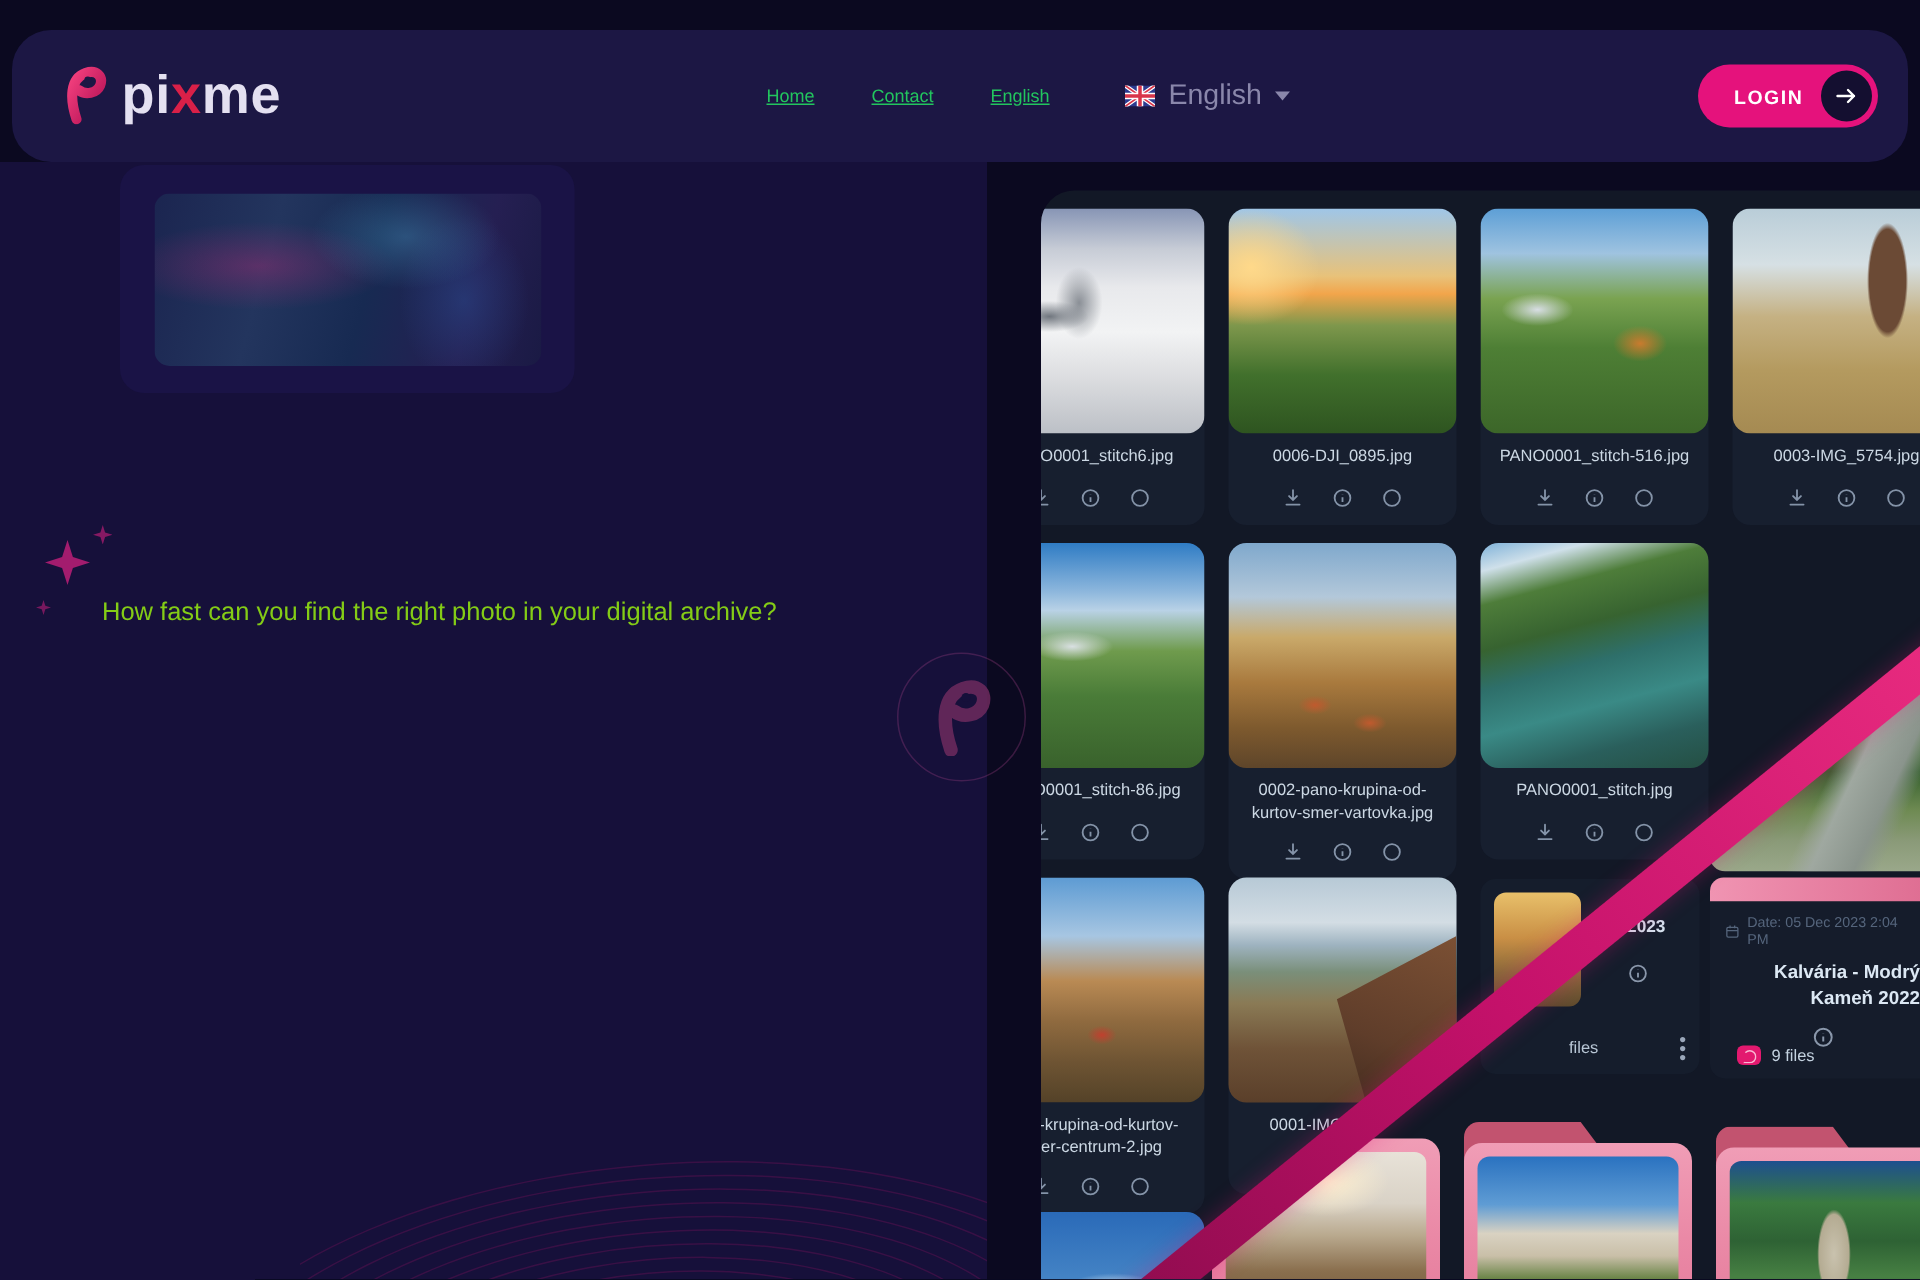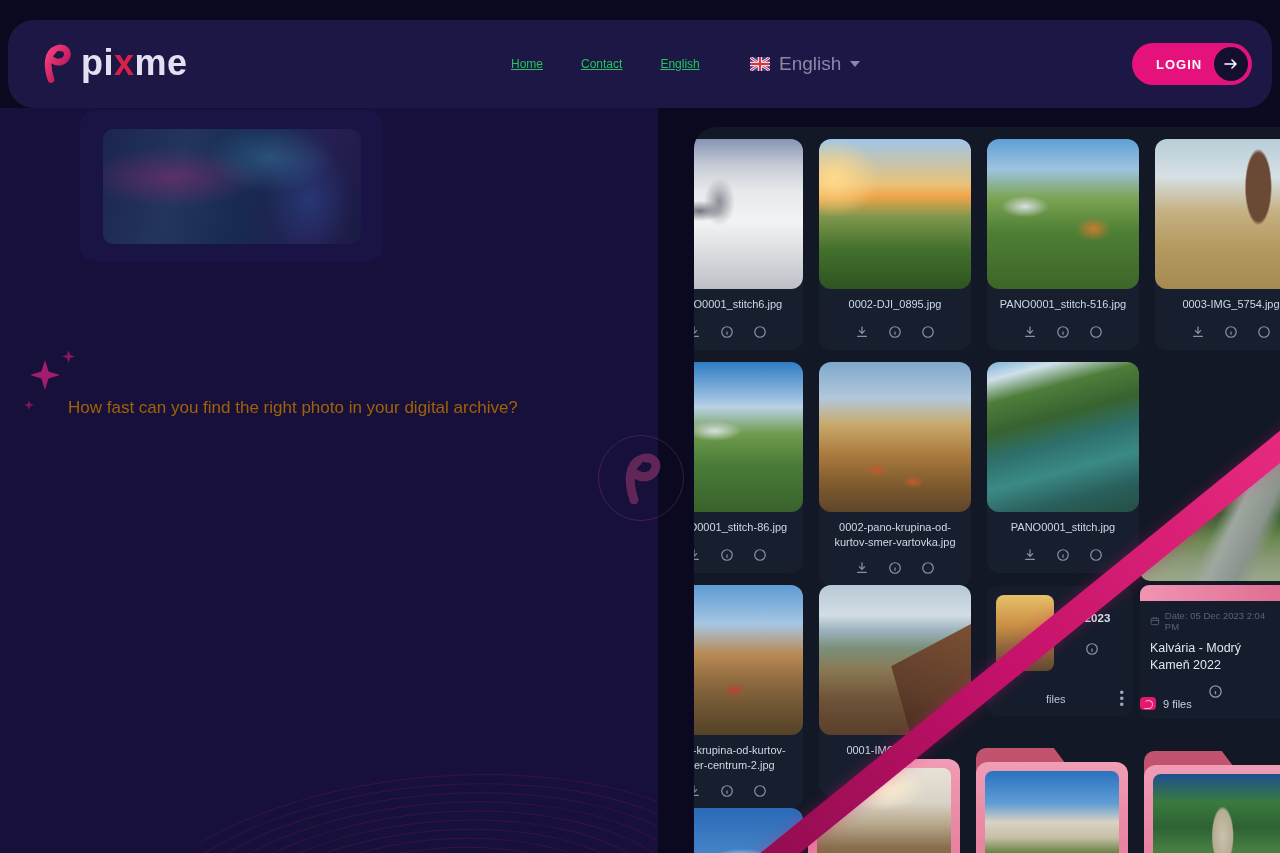--- a/index.html
+++ b/index.html
@@ -29,21 +29,21 @@
   .hero { position:absolute; left:0; top:108px; width:658px; height:745px; background:#16103a; overflow:hidden; }
   .hero-card { position:absolute; left:80px; top:2px; width:303px; height:152px; background:#1a1346; border-radius:16px; }
   .hero-img { position:absolute; left:23px; top:19px; width:258px; height:115px; border-radius:10px;
     background:
       radial-gradient(90px 50px at 65% 25%, rgba(72,150,192,.38), transparent 70%),
       radial-gradient(130px 42px at 27% 42%, rgba(190,42,122,.36), transparent 70%),
       radial-gradient(60px 80px at 80% 62%, rgba(42,82,152,.45), transparent 72%),
       linear-gradient(105deg,#1b2550 0%,#23355e 30%,#172a52 55%,#251f52 80%,#1a1a44 100%); }
   .star { position:absolute; background:#a31c6e;
           clip-path:polygon(50% 0,62% 38%,100% 50%,62% 62%,50% 100%,38% 62%,0 50%,38% 38%); }
-  .question { position:absolute; left:68px; top:290px; font-size:17px; font-weight:500; color:#a16207; }
+  .question { position:absolute; left:68px; top:290px; font-size:17px; font-weight:500; color:#84cc16; }
   .waves { position:absolute; left:200px; top:658px; width:480px; height:87px; overflow:hidden; }
   .wave { position:absolute; left:50%; top:170px; border:1px solid rgba(202,22,116,.20);
           border-radius:50%; transform:translate(-50%,-50%) rotate(-5deg); }
 
   
   .watermark { position:absolute; left:596px; top:428px; width:92px; height:102px; z-index:5; }
   .wm-ring { position:absolute; left:2px; top:7px; width:86px; height:86px; border-radius:50%;
              border:1px solid rgba(150,60,125,.35); }
   .wm-p { position:absolute; left:26px; top:24px; opacity:.85; }
 
@@ -82,23 +82,23 @@
 
   
   .after-clip { position:absolute; inset:0; z-index:2;
                 clip-path:polygon(86px 726px, 606px 300px, 606px 726px);
                 background:#121826; }
   .kv-card { position:absolute; left:446px; top:326px; width:150px; height:266px; display:flex; flex-direction:column; }
   .kv-photo { height:128px; border-radius:10px; flex:none; }
   .kv-bar { height:16px; margin-top:4px; border-radius:9px 9px 0 0; background:linear-gradient(90deg,#f094b2,#de6c91); }
   .kv-info { flex:1; background:#151c2b; border-radius:0 0 10px 10px; padding:9px 10px; position:relative; }
   .kv-date { display:flex; align-items:center; gap:5px; color:#55657c; font-size:9.5px; }
-  .kv-title { margin-top:8px; font-size:12.5px; font-weight:400; color:#dce8f4; line-height:1.35; }
+  .kv-title { margin-top:8px; font-size:12.5px; font-weight:700; color:#dce8f4; line-height:1.35;text-align:right; }
   .kv-i { display:flex; justify-content:center; margin-top:10px; color:#8a97ab; }
-  .kv-files { position:absolute; left:0; bottom:9px; display:flex; align-items:center; gap:7px;
+  .kv-files { position:absolute; left:18px; bottom:9px; display:flex; align-items:center; gap:7px;
               color:#c4d2e0; font-size:11px; }
   .chip { width:16px; height:13px; border-radius:4px; background:#e3196f; position:relative; }
   .chip::after { content:""; position:absolute; left:4px; top:3px; width:7px; height:7px;
                  border:1.6px solid #f9b9d3; border-radius:50% 50% 50% 0; border-left-color:transparent; }
 
   .album-mini { position:absolute; left:293px; top:459px; width:146px; height:130px; z-index:3;
                 background:#151d2c; border-radius:10px; padding:9px; }
   .am-thumb { position:absolute; left:9px; top:9px; width:58px; height:76px; border-radius:8px; }
   .am-title { position:absolute; left:74px; top:26px; width:66px; text-align:center;
               font-size:11.5px; font-weight:700; color:#d5e1ee; }
@@ -218,21 +218,21 @@
           <span>
               <svg viewBox="0 0 16 16" fill="none" stroke="currentColor" stroke-width="1.4">
                 <circle cx="8" cy="8" r="6"></circle>
               </svg>
             </span>
         </div>
       </div>
 
       <div class="card">
         <div class="thumb ph-sunset"></div>
-        <div class="fname">0002-DJI_0895.jpg</div>
+        <div class="fname">0006-DJI_0895.jpg</div>
         <div class="acts">
           <span>
               <svg viewBox="0 0 16 16" fill="none" stroke="currentColor" stroke-width="1.4" stroke-linecap="round">
                 <path d="M8 2v7M5 6.5 8 9.5 11 6.5M3 13h10"></path>
               </svg>
             </span>
           <span>
               <svg viewBox="0 0 16 16" fill="none" stroke="currentColor" stroke-width="1.4">
                 <circle cx="8" cy="8" r="6"></circle>
                 <path d="M8 7.5v3.5M8 5v.2"></path>

